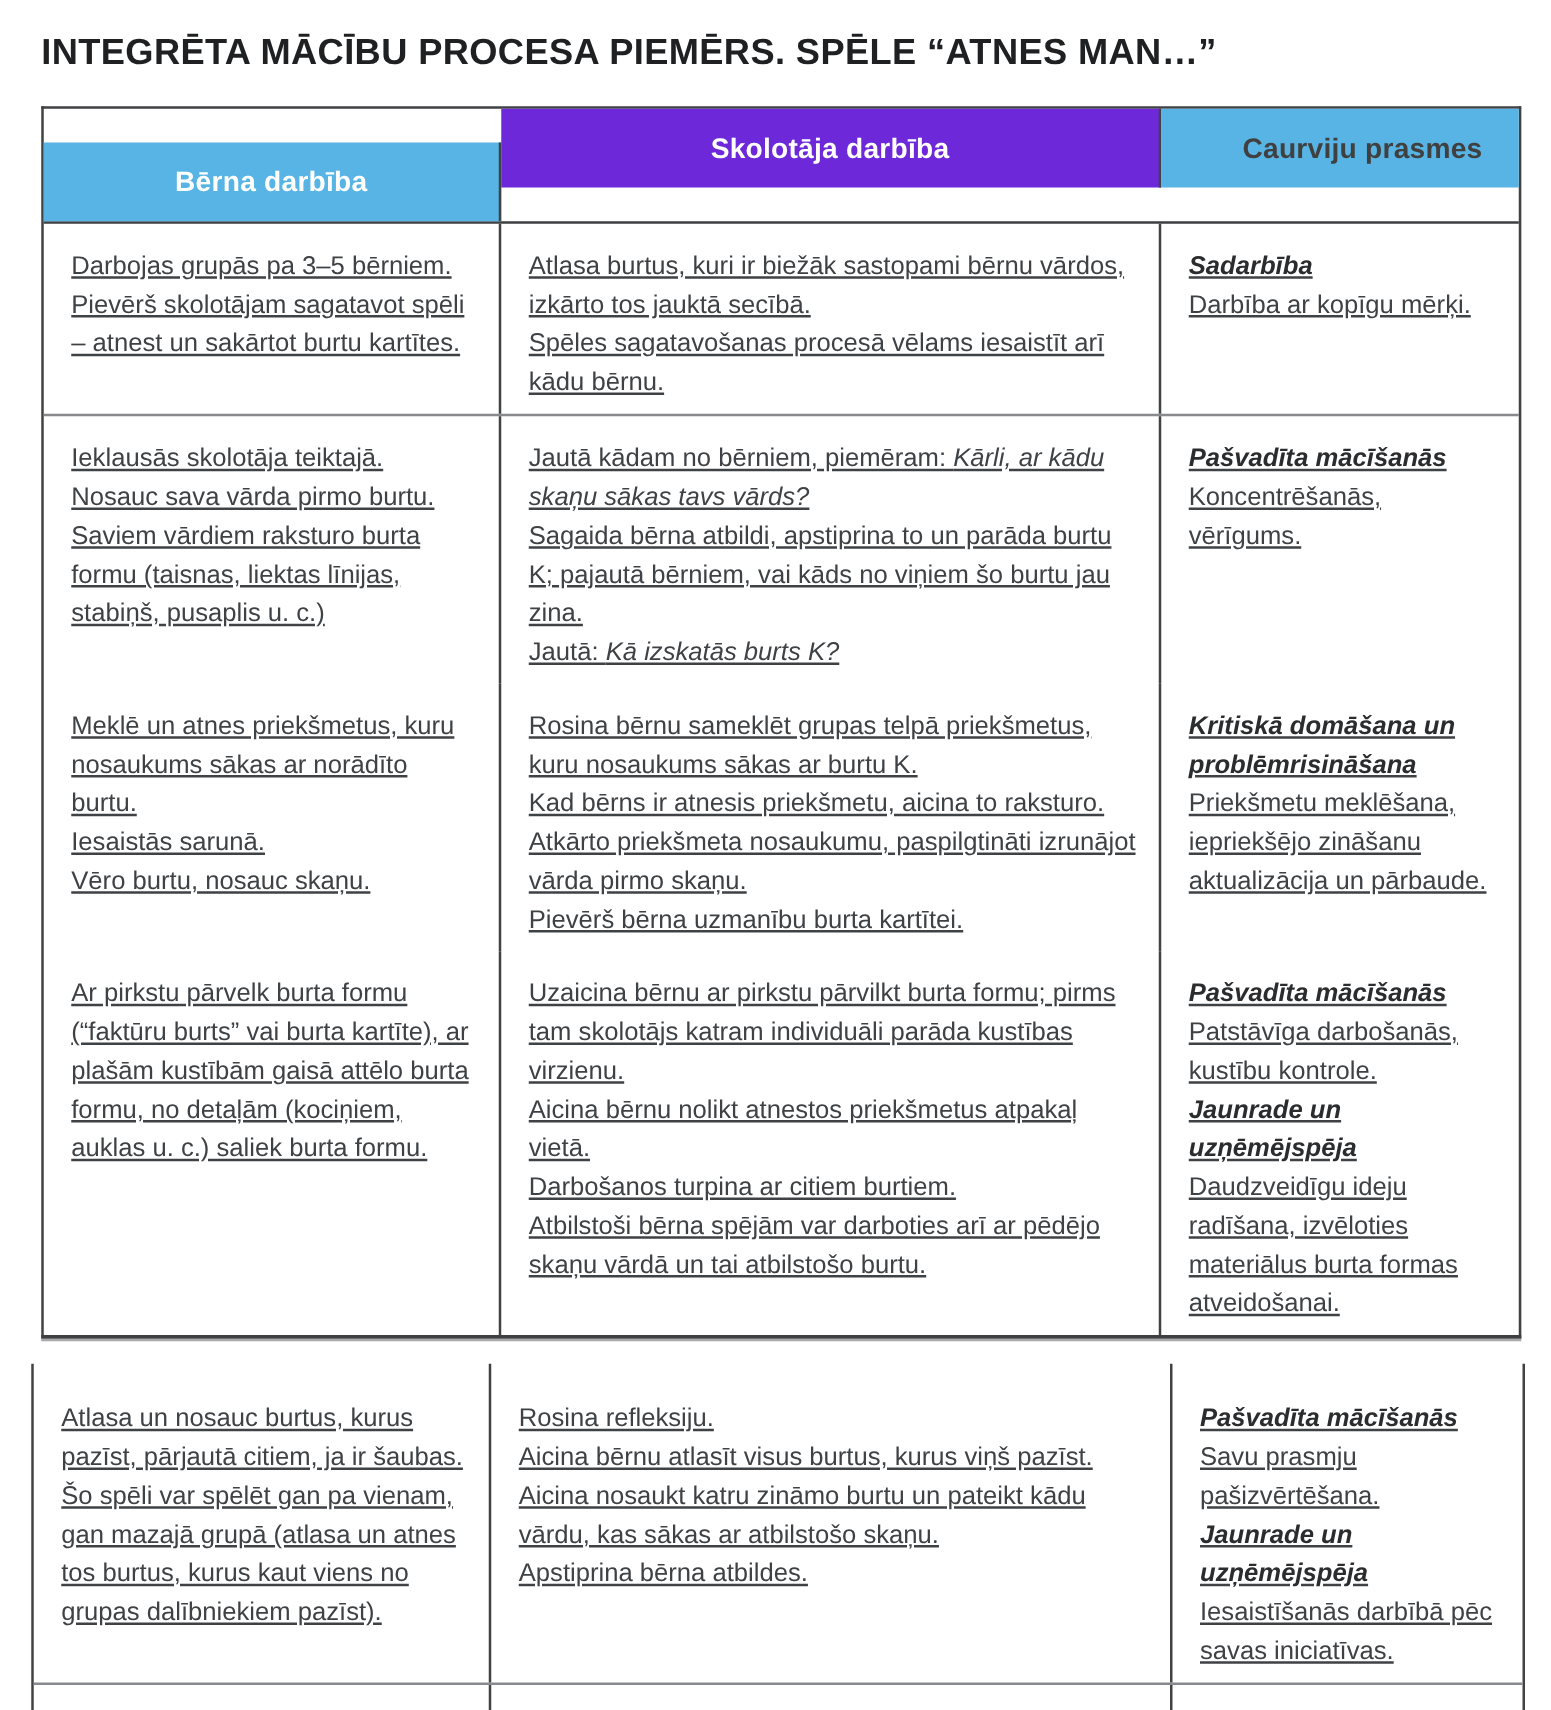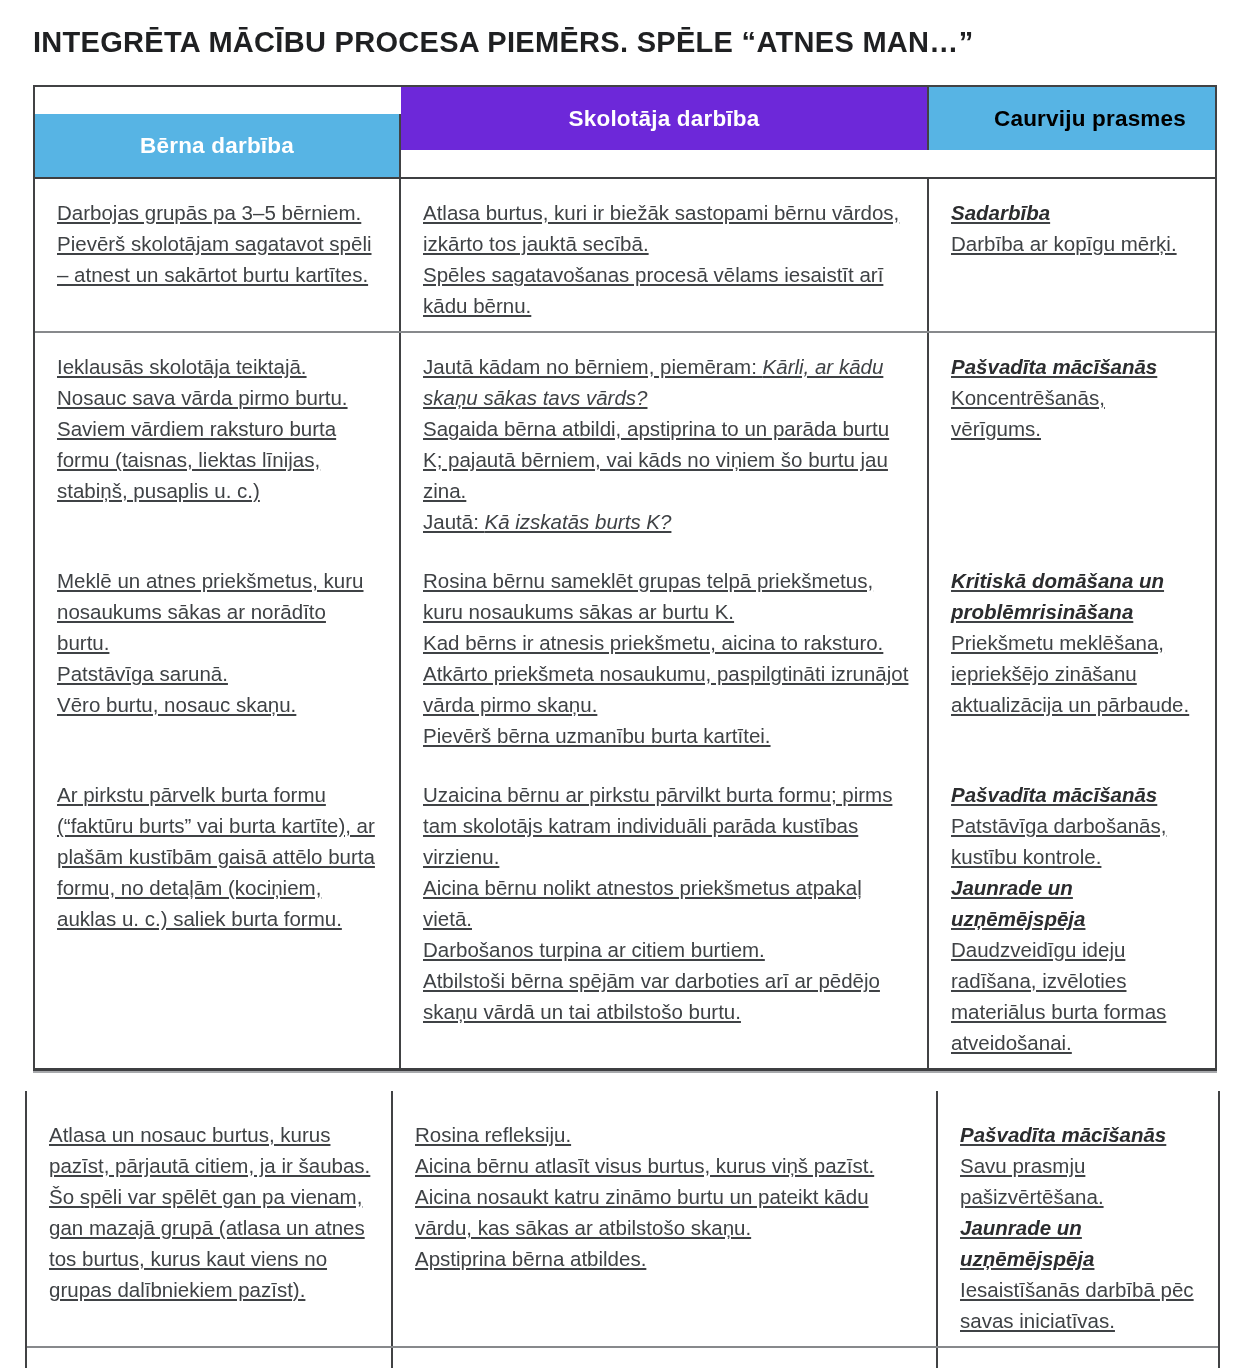--- a/index.html
+++ b/index.html
@@ -80,21 +80,21 @@
 </style>
 </head>
 <body>
 
 <h1 class="page-title">INTEGRĒTA MĀCĪBU PROCESA PIEMĒRS. SPĒLE “ATNES MAN…”</h1>
 
 <div class="tbl tbl1">
   <div class="tr thead">
     <div class="th" style="background: rgb(87, 180, 228); color: rgb(255, 255, 255); margin-top: 27px;">Bērna darbība</div>
     <div class="th" style="background: #6d28d9; color: rgb(255, 255, 255);">Skolotāja darbība</div>
-    <div class="th" style="background: rgb(87, 180, 228); color: #000000; padding-left: 36px;">Caurviju prasmes</div>
+    <div class="th" style="background: rgb(87, 180, 228); color: #404040; padding-left: 36px;">Caurviju prasmes</div>
   </div>
 
   <div class="tr h-r1 r-after-solid">
     <div class="td">
         <div class="para"><span>Darbojas grupās pa 3–5 bērniem.</span></div>
         <div class="para"><span>Pievērš skolotājam sagatavot spēli – atnest un sakārtot burtu kartītes.</span></div>
       </div>
     <div class="td">
         <div class="para"><span>Atlasa burtus, kuri ir biežāk sastopami bērnu vārdos, izkārto tos jauktā secībā.</span></div>
         <div class="para"><span>Spēles sagatavošanas procesā vēlams iesaistīt arī kādu bērnu.</span></div>
@@ -118,21 +118,21 @@
       </div>
     <div class="td">
         <div class="para"><span class="st-bi">Pašvadīta mācīšanās</span></div>
         <div class="para"><span>Koncentrēšanās, vērīgums.</span></div>
       </div>
   </div>
 
   <div class="tr h-gb">
     <div class="td">
         <div class="para"><span>Meklē un atnes priekšmetus, kuru nosaukums sākas ar norādīto burtu.</span></div>
-        <div class="para"><span>Patstāvīga sarunā.</span></div>
+        <div class="para"><span>Iesaistās sarunā.</span></div>
         <div class="para"><span>Vēro burtu, nosauc skaņu.</span></div>
       </div>
     <div class="td">
         <div class="para"><span>Rosina bērnu sameklēt grupas telpā priekšmetus, kuru nosaukums sākas ar burtu K.</span></div>
         <div class="para"><span>Kad bērns ir atnesis priekšmetu, aicina to raksturo.</span></div>
         <div class="para"><span>Atkārto priekšmeta nosaukumu, paspilgtināti izrunājot vārda pirmo skaņu.</span></div>
         <div class="para"><span>Pievērš bērna uzmanību burta kartītei.</span></div>
       </div>
     <div class="td">
         <div class="para"><span class="st-bi">Kritiskā domāšana un problēmrisināšana</span></div>

